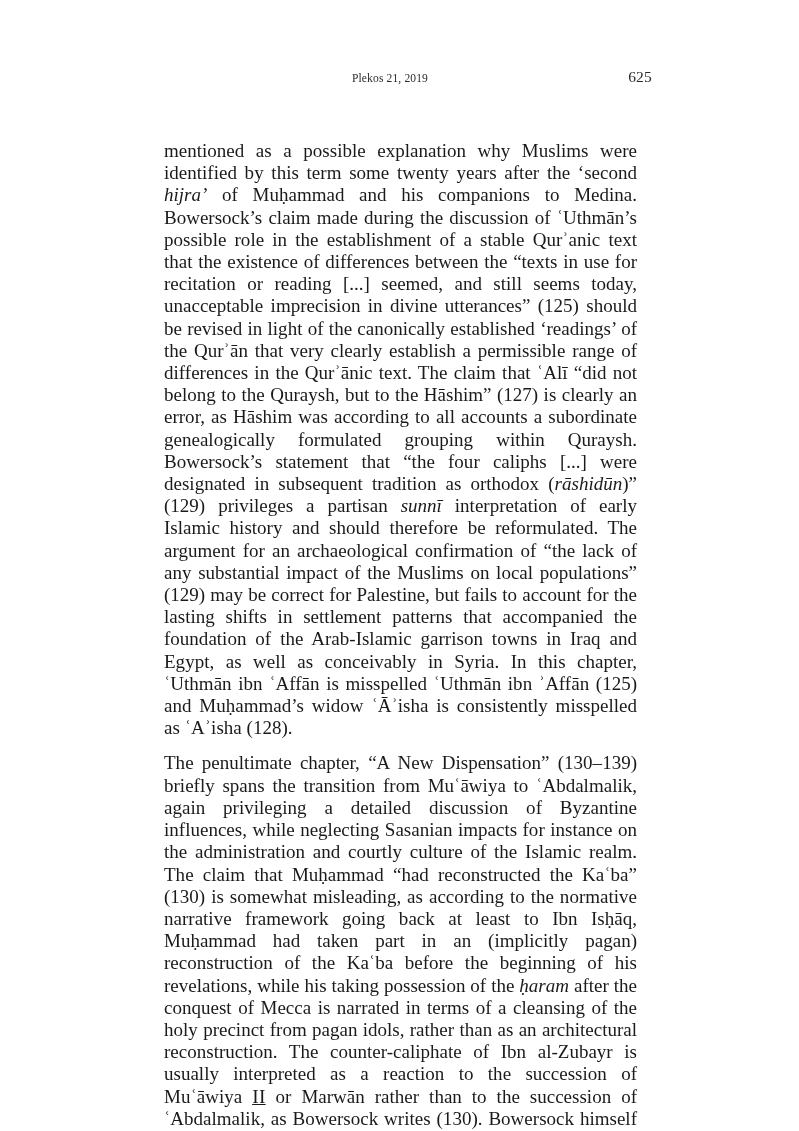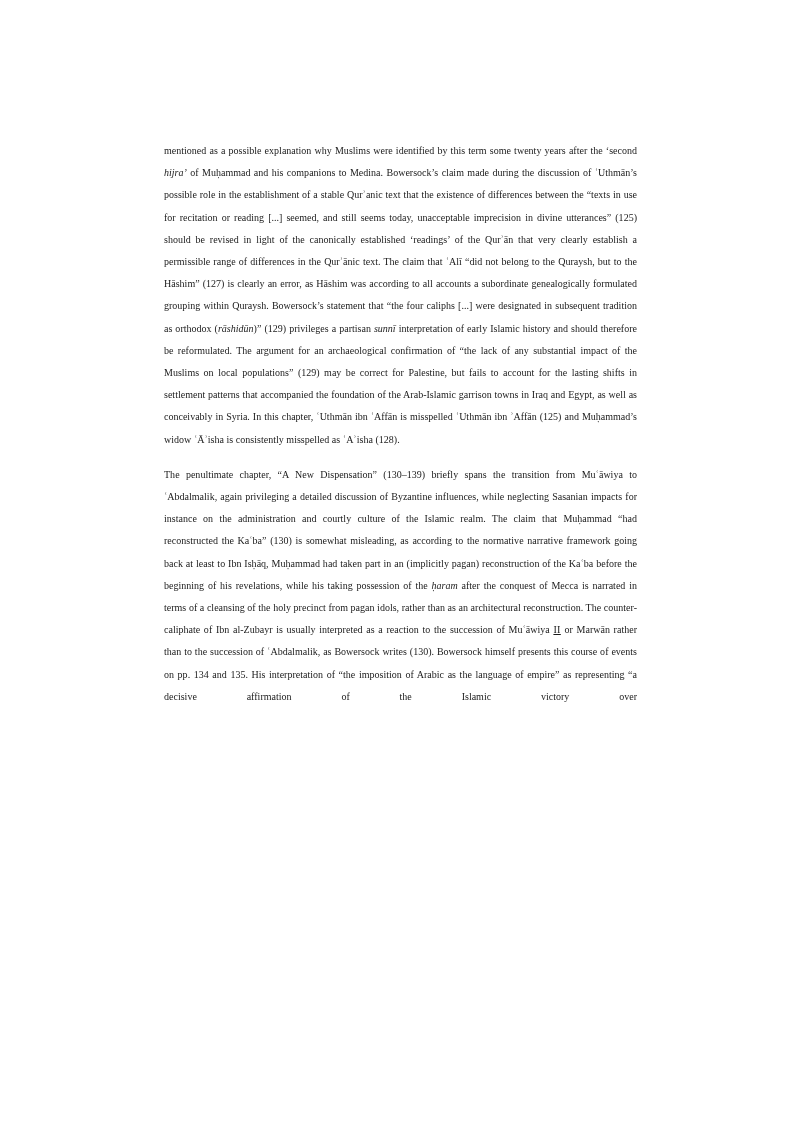--- a/index.html
+++ b/index.html
@@ -55,21 +55,21 @@
     position: absolute;
     left: 164px;
     top: 140px;
     width: 473px;
   }
 
   .para {
     margin: 0 0 0 0;
     text-align: justify;
     text-justify: inter-word;
-    font-size: 10px;
+    font-size: 19px;
     line-height: 22.2px;
     letter-spacing: 0.01px;
     word-spacing: 0.1px;
     color: #1a1a1a;
     hyphens: none;
   }
   .para + .para {
     margin-top: 13px;
   }
   
@@ -85,19 +85,23 @@
     font-size: 1.02em;
     letter-spacing: 0.3px;
     text-decoration: underline;
   }
 </style>
 </head>
 <body>
 
 <div class="page">
 
+  <div class="page-header">
+    <div class="running-head">Plekos 21, 2019</div>
+    <div class="folio">625</div>
+  </div>
 
   <div class="text-block">
     <p class="para">mentioned as a possible explanation why Muslims were identified by this term some twenty years after the ‘second <em>hijra’</em> of Muḥammad and his companions to Medina. Bowersock’s claim made during the discussion of ʿUthmān’s possible role in the establishment of a stable Qurʾanic text that the existence of differences between the “texts in use for recitation or reading [...] seemed, and still seems today, unacceptable imprecision in divine utterances” (125) should be revised in light of the canonically established ‘readings’ of the Qurʾān that very clearly establish a permissible range of differences in the Qurʾānic text. The claim that ʿAlī “did not belong to the Quraysh, but to the Hāshim” (127) is clearly an error, as Hāshim was according to all accounts a subordinate genealogically formulated grouping within Quraysh. Bowersock’s statement that “the four caliphs [...] were designated in subsequent tradition as orthodox (<em>rāshidūn</em>)” (129) privileges a partisan <em>sunnī</em> interpretation of early Islamic history and should therefore be reformulated. The argument for an archaeological confirmation of “the lack of any substantial impact of the Muslims on local populations” (129) may be correct for Palestine, but fails to account for the lasting shifts in settlement patterns that accompanied the foundation of the Arab-Islamic garrison towns in Iraq and Egypt, as well as conceivably in Syria. In this chapter, ʿUthmān ibn ʿAffān is misspelled ʿUthmān ibn ʾAffān (125) and Muḥammad’s widow ʿĀʾisha is consistently misspelled as ʿAʾisha (128).</p>
     <p class="para justify-last">The penultimate chapter, “A New Dispensation” (130–139) briefly spans the transition from Muʿāwiya to ʿAbdalmalik, again privileging a detailed discussion of Byzantine influences, while neglecting Sasanian impacts for instance on the administration and courtly culture of the Islamic realm. The claim that Muḥammad “had reconstructed the Kaʿba” (130) is somewhat misleading, as according to the normative narrative framework going back at least to Ibn Isḥāq, Muḥammad had taken part in an (implicitly pagan) reconstruction of the Kaʿba before the beginning of his revelations, while his taking possession of the <em>ḥaram</em> after the conquest of Mecca is narrated in terms of a cleansing of the holy precinct from pagan idols, rather than as an architectural reconstruction. The counter-caliphate of Ibn al-Zubayr is usually interpreted as a reaction to the succession of Muʿāwiya <span class="smallcaps">II</span> or Marwān rather than to the succession of ʿAbdalmalik, as Bowersock writes (130). Bowersock himself presents this course of events on pp. 134 and 135. His interpretation of “the imposition of Arabic as the language of empire” as representing “a decisive affirmation of the Islamic victory over</p>
   </div>
 
 </div>
 
 </body></html>

